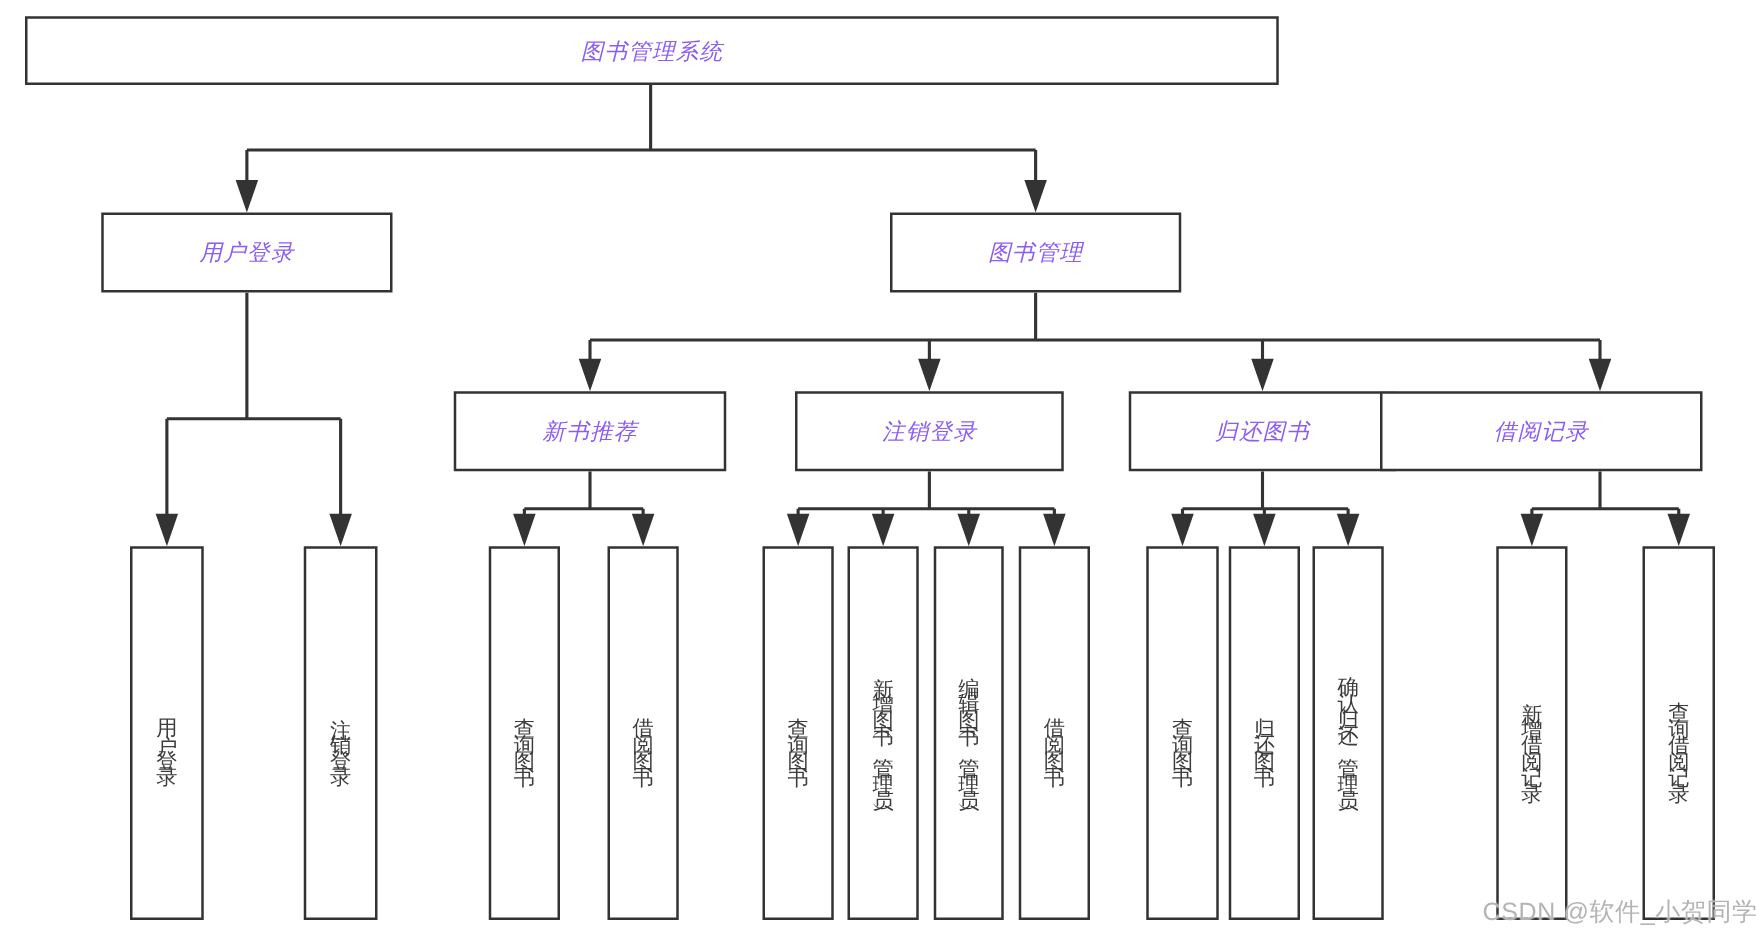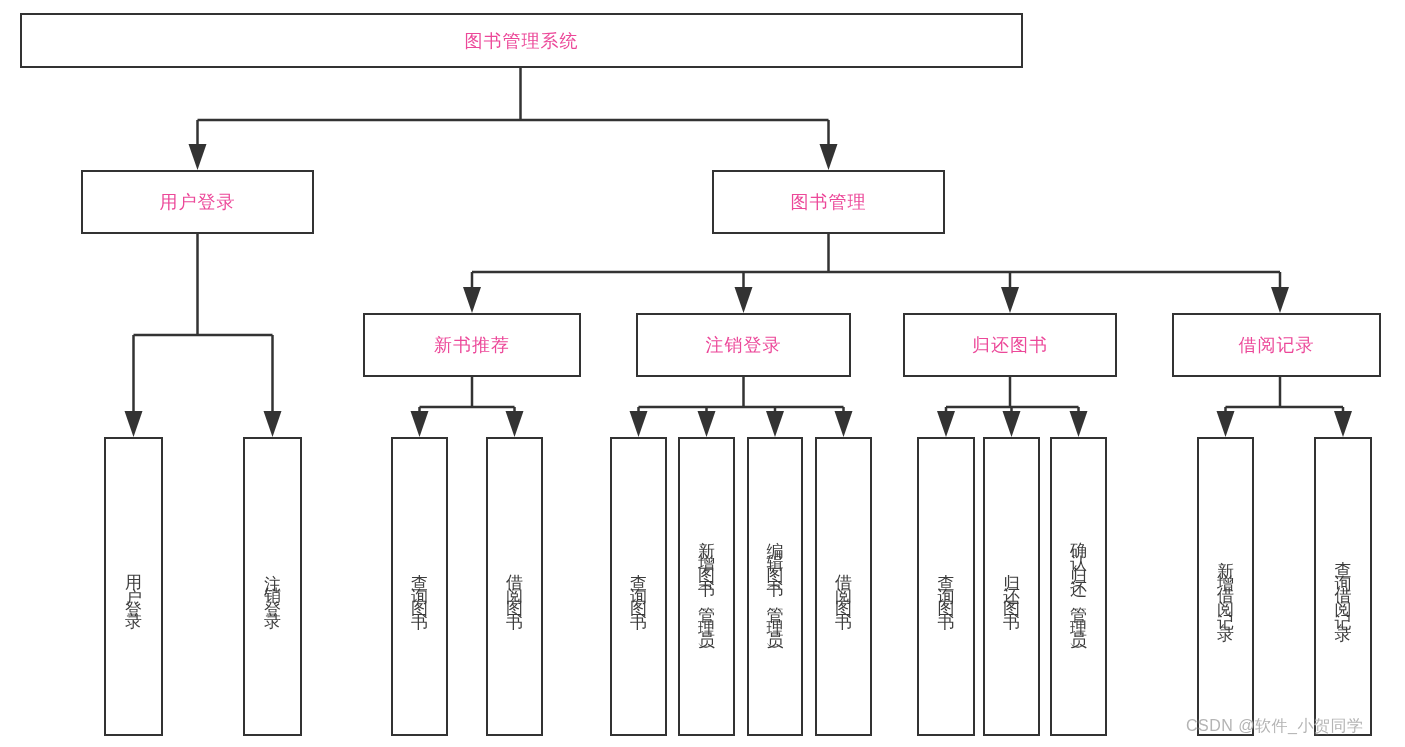--- a/index.html
+++ b/index.html
@@ -22,36 +22,37 @@
     background:#ffffff;
     border:2.5px solid #333333;
     display:flex;align-items:center;justify-content:center;
     z-index:2;
     color:#3c3c3c;
   }
   .box.h .lbl{
     font-size:18px;
     letter-spacing:1px;
     white-space:nowrap;
-    color:#ec4899;
+    color:#8b5cf6;
+    font-style:italic;
   }
   .box.v{top:437px;height:299px;}
   .box.v .vlbl{
     writing-mode:vertical-rl;
     text-orientation:mixed;
     font-size:17px;
     letter-spacing:13px;
     line-height:1;
     color:#3c3c3c;
     white-space:nowrap;
   }
   #watermark{
     position:absolute;
     left:1186px;top:716px;
-    font-size:16px;
+    font-size:20px;
     color:#b4b4b4;
     letter-spacing:0.5px;
     white-space:nowrap;
     z-index:10;
     text-shadow:0 0 2px #ffffff;
   }
 </style>
 </head>
 <body>
 
@@ -146,21 +147,21 @@
 
   <div class="box h" style="left:363px;top:313px;width:218px;height:64px">
     <span class="lbl">新书推荐</span>
   </div>
   <div class="box h" style="left:636px;top:313px;width:215px;height:64px">
     <span class="lbl">注销登录</span>
   </div>
   <div class="box h" style="left:903px;top:313px;width:214px;height:64px">
     <span class="lbl">归还图书</span>
   </div>
-  <div class="box h" style="left:1172px;top:313px;width:209px;height:64px">
+  <div class="box h" style="left:1104px;top:313px;width:258px;height:64px">
     <span class="lbl">借阅记录</span>
   </div>
 
   <div class="box v" style="left:104px;width:59px">
     <span class="vlbl">用户登录</span>
   </div>
   <div class="box v" style="left:243px;width:59px">
     <span class="vlbl">注销登录</span>
   </div>
 

